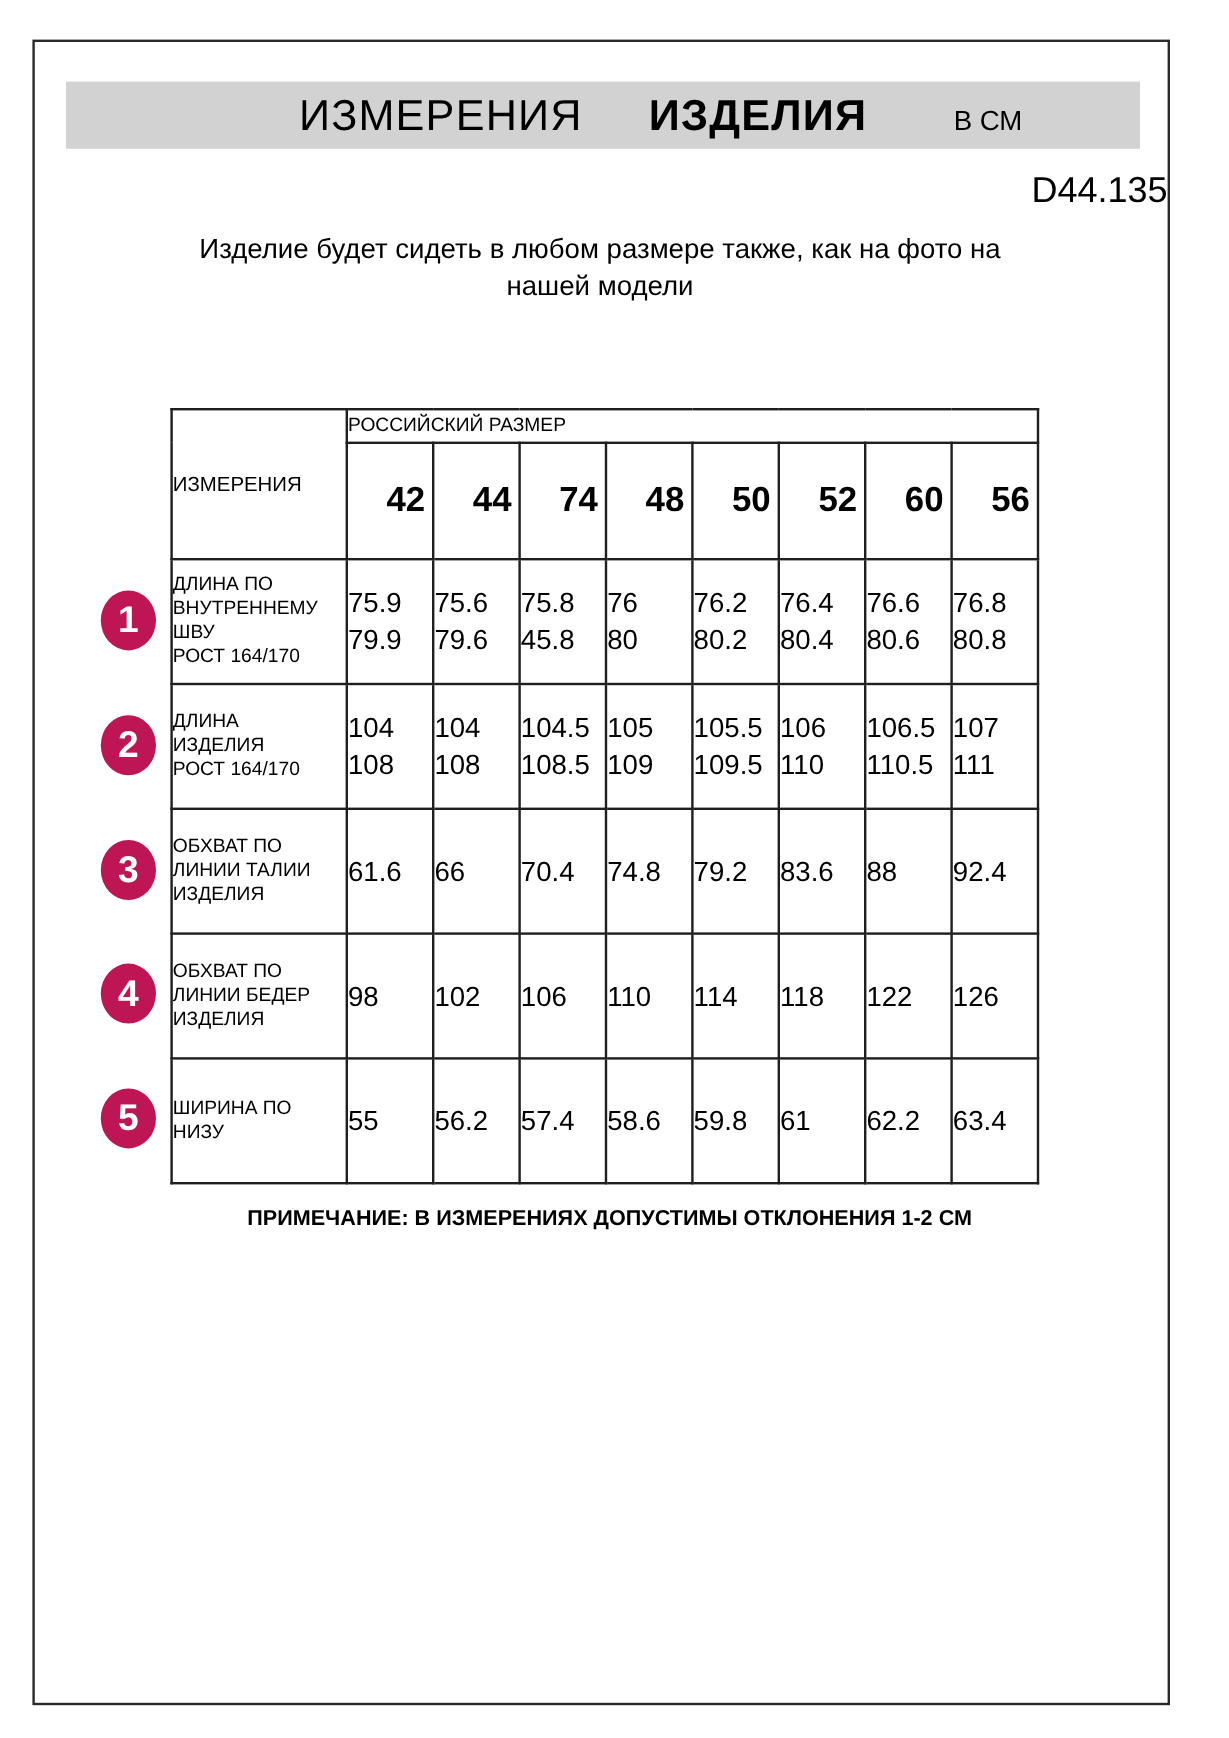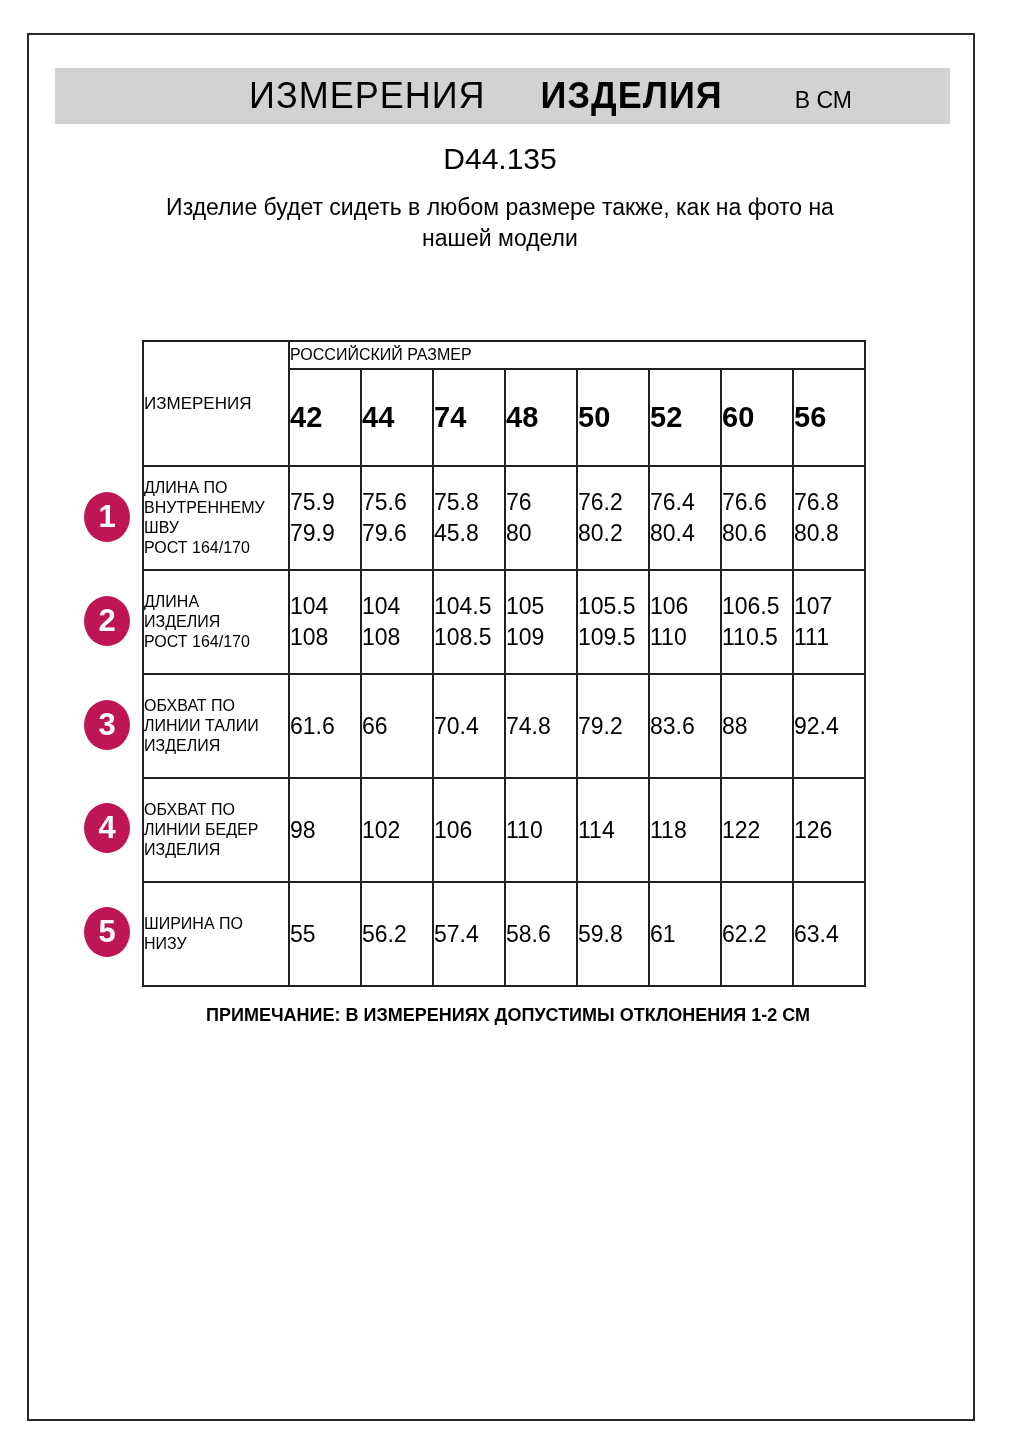--- a/index.html
+++ b/index.html
@@ -28,21 +28,21 @@
     box-sizing: border-box;
     white-space: nowrap;
   }
   .title-w1 { font-size: 36px; letter-spacing: 1px; }
   .title-w2 { font-size: 36px; font-weight: bold; letter-spacing: 1px; margin-left: 55px; }
   .title-unit { font-size: 23px; margin-left: 72px; }
   .model-code {
     position: absolute;
     left: 27px; top: 142px;
     width: 946px;
-    text-align: center;
+    text-align: right;
     font-size: 30px;
   }
   .subtitle {
     position: absolute;
     left: 27px; top: 192px;
     width: 946px;
     text-align: center;
     font-size: 23px;
     line-height: 31px;
     white-space: pre-line;
@@ -53,21 +53,21 @@
     border-collapse: collapse;
     table-layout: fixed;
   }
   table.size-table td {
     border: 2px solid #1f1f1f;
     vertical-align: middle;
     padding: 0;
     box-sizing: border-box;
   }
   td.group-header { height: 28px; font-size: 16px; }
-  tr.sizes-row td { height: 97px; font-size: 29px; font-weight: bold; }
+  tr.sizes-row td { height: 97px; font-size: 29px; font-weight: bold; padding-left: 32px; }
   td.corner-header { font-size: 17px; }
   tr.data-row { height: 104px; }
   td.row-label { font-size: 16px; line-height: 20px; white-space: pre-line; }
   td.val { font-size: 23px; line-height: 31px; white-space: pre-line; }
   .badge {
     position: absolute;
     left: 84px;
     width: 46px; height: 50px;
     border-radius: 50%;
     color: #ffffff;

